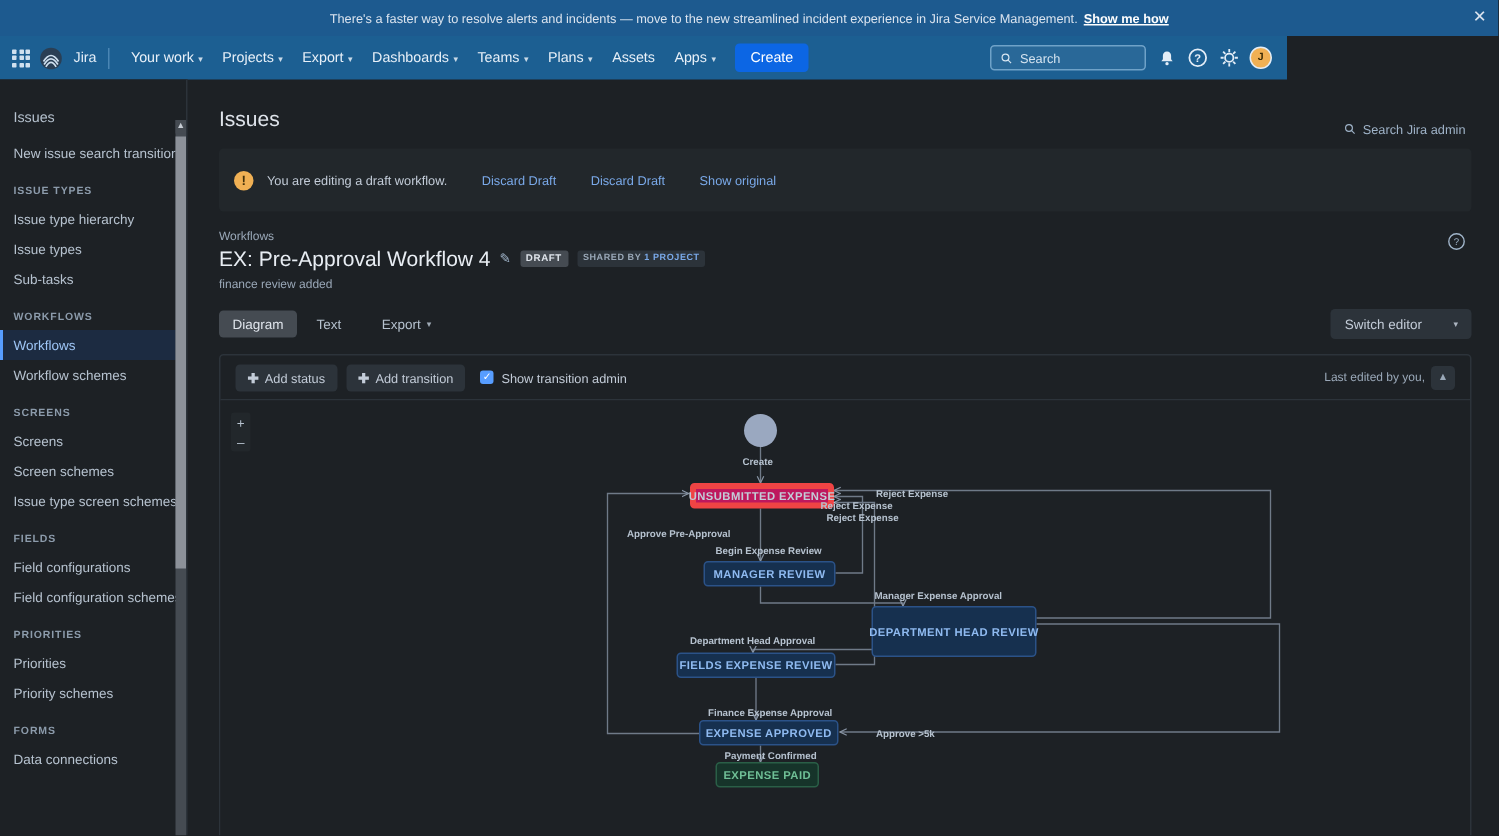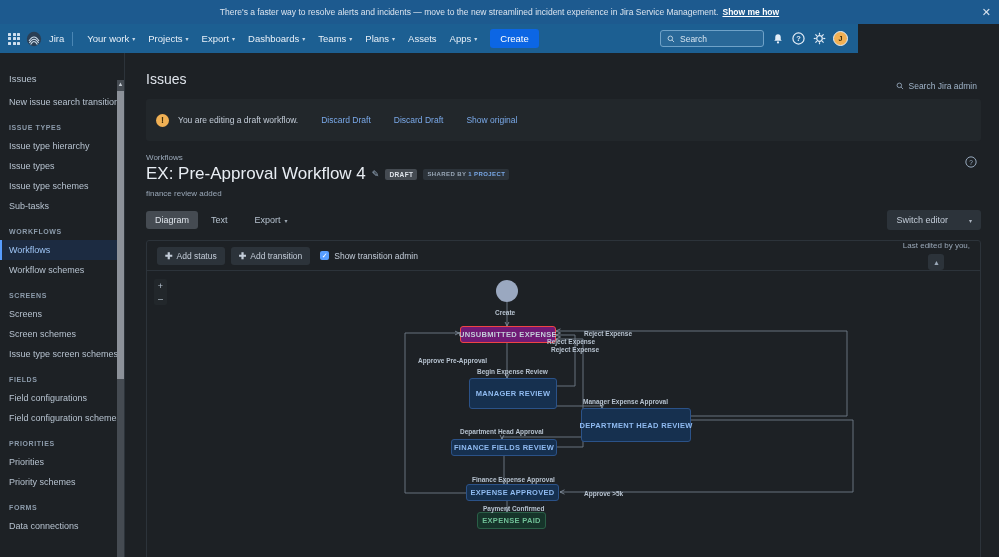--- a/index.html
+++ b/index.html
@@ -114,21 +114,21 @@
   .warn-icon {
     width: 13px; height: 13px; border-radius: 50%; background: #f0b054;
     display: flex; align-items: center; justify-content: center;
     color: #42300a; font-size: 9px; font-weight: bold; line-height: 1;
   }
   .draft-text { color: #c3ccd8; font-size: 8.5px; }
   .draft-link { color: #7aa9e9; font-size: 8.5px; cursor: pointer; margin-left: 14px; }
 
   .breadcrumb { color: #9aa8b8; font-size: 8px; margin-bottom: 2px; cursor: pointer; }
   .title-row { display: flex; align-items: center; gap: 6px; margin-bottom: 5px; }
-  .wf-title { color: #e8edf3; font-size: 17px; font-weight: 400; }
+  .wf-title { color: #e8edf3; font-size: 14px; font-weight: 400; }
   .pencil { color: #9fb3c8; font-size: 9px; cursor: pointer; }
   .badge-draft {
     background: #454b52; color: #dfe4eb; font-size: 6.5px; font-weight: bold;
     letter-spacing: .4px; padding: 2px 4px; border-radius: 2px;
   }
   .badge-shared {
     background: #2c333a; color: #9aa8b8; font-size: 6px; font-weight: bold;
     letter-spacing: .4px; padding: 2.5px 4px; border-radius: 2px;
   }
   .badge-shared b { color: #7aa9e9; }
@@ -165,21 +165,21 @@
   .plus { color: #c3ccd8; font-size: 9px; font-weight: bold; }
   .chk-wrap { display: flex; align-items: center; gap: 5px; margin-left: 4px; cursor: pointer; }
   .chk {
     width: 9px; height: 9px; background: #579dff; border-radius: 2px;
     display: flex; align-items: center; justify-content: center;
     color: #fff; font-size: 7px; line-height: 1;
   }
   .chk-label { color: #c3ccd8; font-size: 8.5px; }
   .edited {
     margin-left: auto; display: flex; align-items: center; gap: 4px;
-    color: #9aa8b8; font-size: 8px; flex-direction: column;
+    color: #9aa8b8; font-size: 8px;
   }
   .collapse-btn {
     width: 16px; height: 16px; background: #2c333a; border-radius: 3px;
     display: flex; align-items: center; justify-content: center;
     color: #9aa8b8; font-size: 7px; cursor: pointer;
   }
 
   
   .canvas { position: relative; height: 301px; background: #1d2125; overflow: hidden; }
   .zoom-ctl {
@@ -193,21 +193,21 @@
   }
   .diagram { position: absolute; left: 0; top: 0; width: 874px; height: 301px; }
   .node {
     position: absolute; border-radius: 3px; display: flex;
     align-items: center; justify-content: center;
     font-size: 7.5px; font-weight: bold; letter-spacing: .3px;
     cursor: pointer; white-space: nowrap;
   }
   .node.blue { background: #16304f; border: 1px solid #2b5288; color: #8fbaf0; }
   .node.green { background: #16342a; border: 1px solid #2a5f47; color: #6fbf96; }
-  .node.grey { background: #701a75; border: 1px solid #ef4444; color: #c3ccd8; }
+  .node.grey { background: #be185d; border: 4px solid #ef4444; color: #c3ccd8; }
   .start-dot {
     position: absolute; border-radius: 50%; background: #9aa8c0;
     cursor: pointer;
   }
   .edge-label {
     position: absolute; color: #b6c2cf; font-size: 6.5px; font-weight: bold;
     white-space: nowrap; cursor: pointer;
   }
 </style>
 </head>
@@ -318,21 +318,20 @@
 
   <div class="sidebar">
     <div class="sb-head">Issues</div>
 
     <div class="sb-scroll">
       <div class="sb-item">New issue search transition</div>
 
       <div class="sb-section">ISSUE TYPES</div>
       <div class="sb-item">Issue type hierarchy</div>
       <div class="sb-item">Issue types</div>
-      <div class="sb-item">Issue type schemes</div>
       <div class="sb-item">Sub-tasks</div>
 
       <div class="sb-section">WORKFLOWS</div>
       <div class="sb-item active">Workflows</div>
       <div class="sb-item">Workflow schemes</div>
 
       <div class="sb-section">SCREENS</div>
       <div class="sb-item">Screens</div>
       <div class="sb-item">Screen schemes</div>
       <div class="sb-item">Issue type screen schemes</div>
@@ -461,23 +460,23 @@
               <path d="M319,222 L258,222 L258,62 L312,62"></path>
 
               <path d="M360,230 L360,241"></path>
             </g>
           </svg>
 
           <div>
             <div class="start-dot" style="left:349px; top:9px; width:22px; height:22px;"></div>
 
             <div class="node grey" style="left:313px; top:55px; width:96px; height:17px;">UNSUBMITTED EXPENSE</div>
-            <div class="node blue" style="left:322px; top:107px; width:88px; height:31px;">MANAGER REVIEW</div>
+            <div class="node blue" style="left:322px; top:107px; width:88px; height:17px;">MANAGER REVIEW</div>
             <div class="node blue" style="left:434px; top:137px; width:110px; height:34px;">DEPARTMENT HEAD REVIEW</div>
-            <div class="node blue" style="left:304px; top:168px; width:106px; height:17px;">FINANCE FIELDS REVIEW</div>
+            <div class="node blue" style="left:304px; top:168px; width:106px; height:17px;">FIELDS EXPENSE REVIEW</div>
             <div class="node blue" style="left:319px; top:213px; width:93px; height:17px;">EXPENSE APPROVED</div>
             <div class="node green" style="left:330px; top:241px; width:69px; height:17px;">EXPENSE PAID</div>
           </div>
 
           <div>
             <div class="edge-label" style="left:348px; top:38px;">Create</div>
             <div class="edge-label" style="left:437px; top:59px;">Reject Expense</div>
             <div class="edge-label" style="left:400px; top:67px;">Reject Expense</div>
             <div class="edge-label" style="left:404px; top:75px;">Reject Expense</div>
             <div class="edge-label" style="left:271px; top:86px;">Approve Pre-Approval</div>

